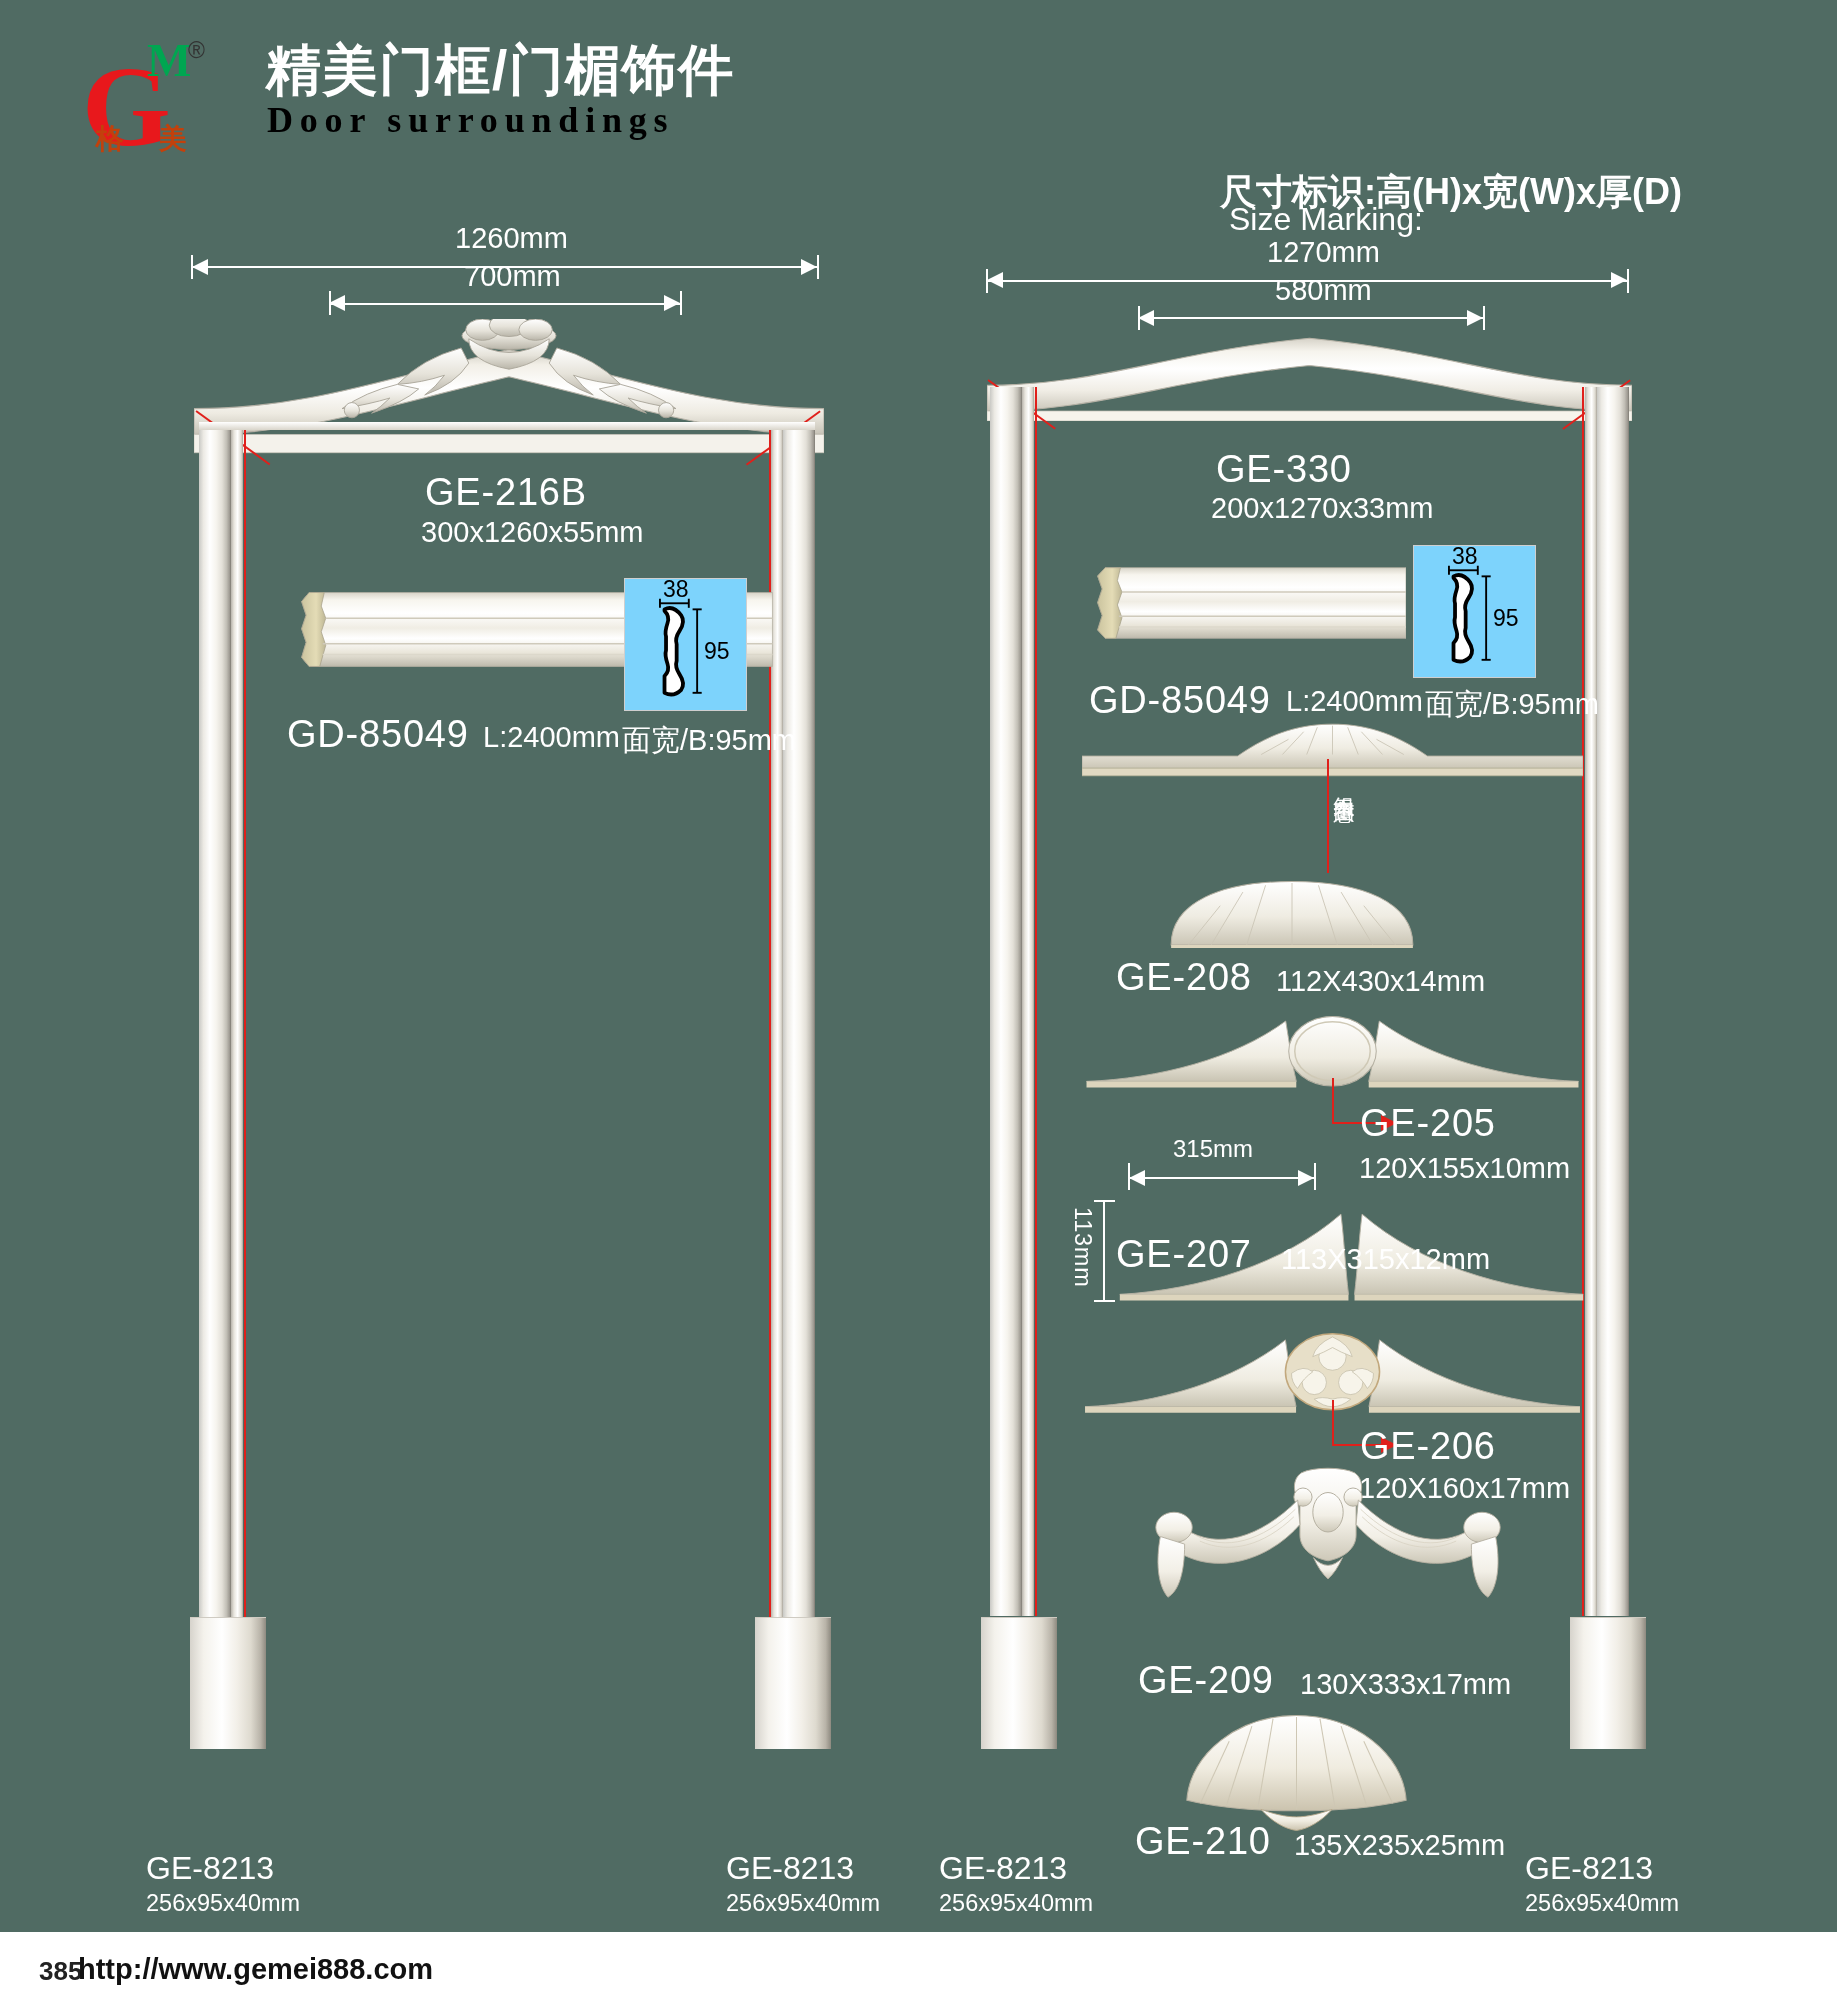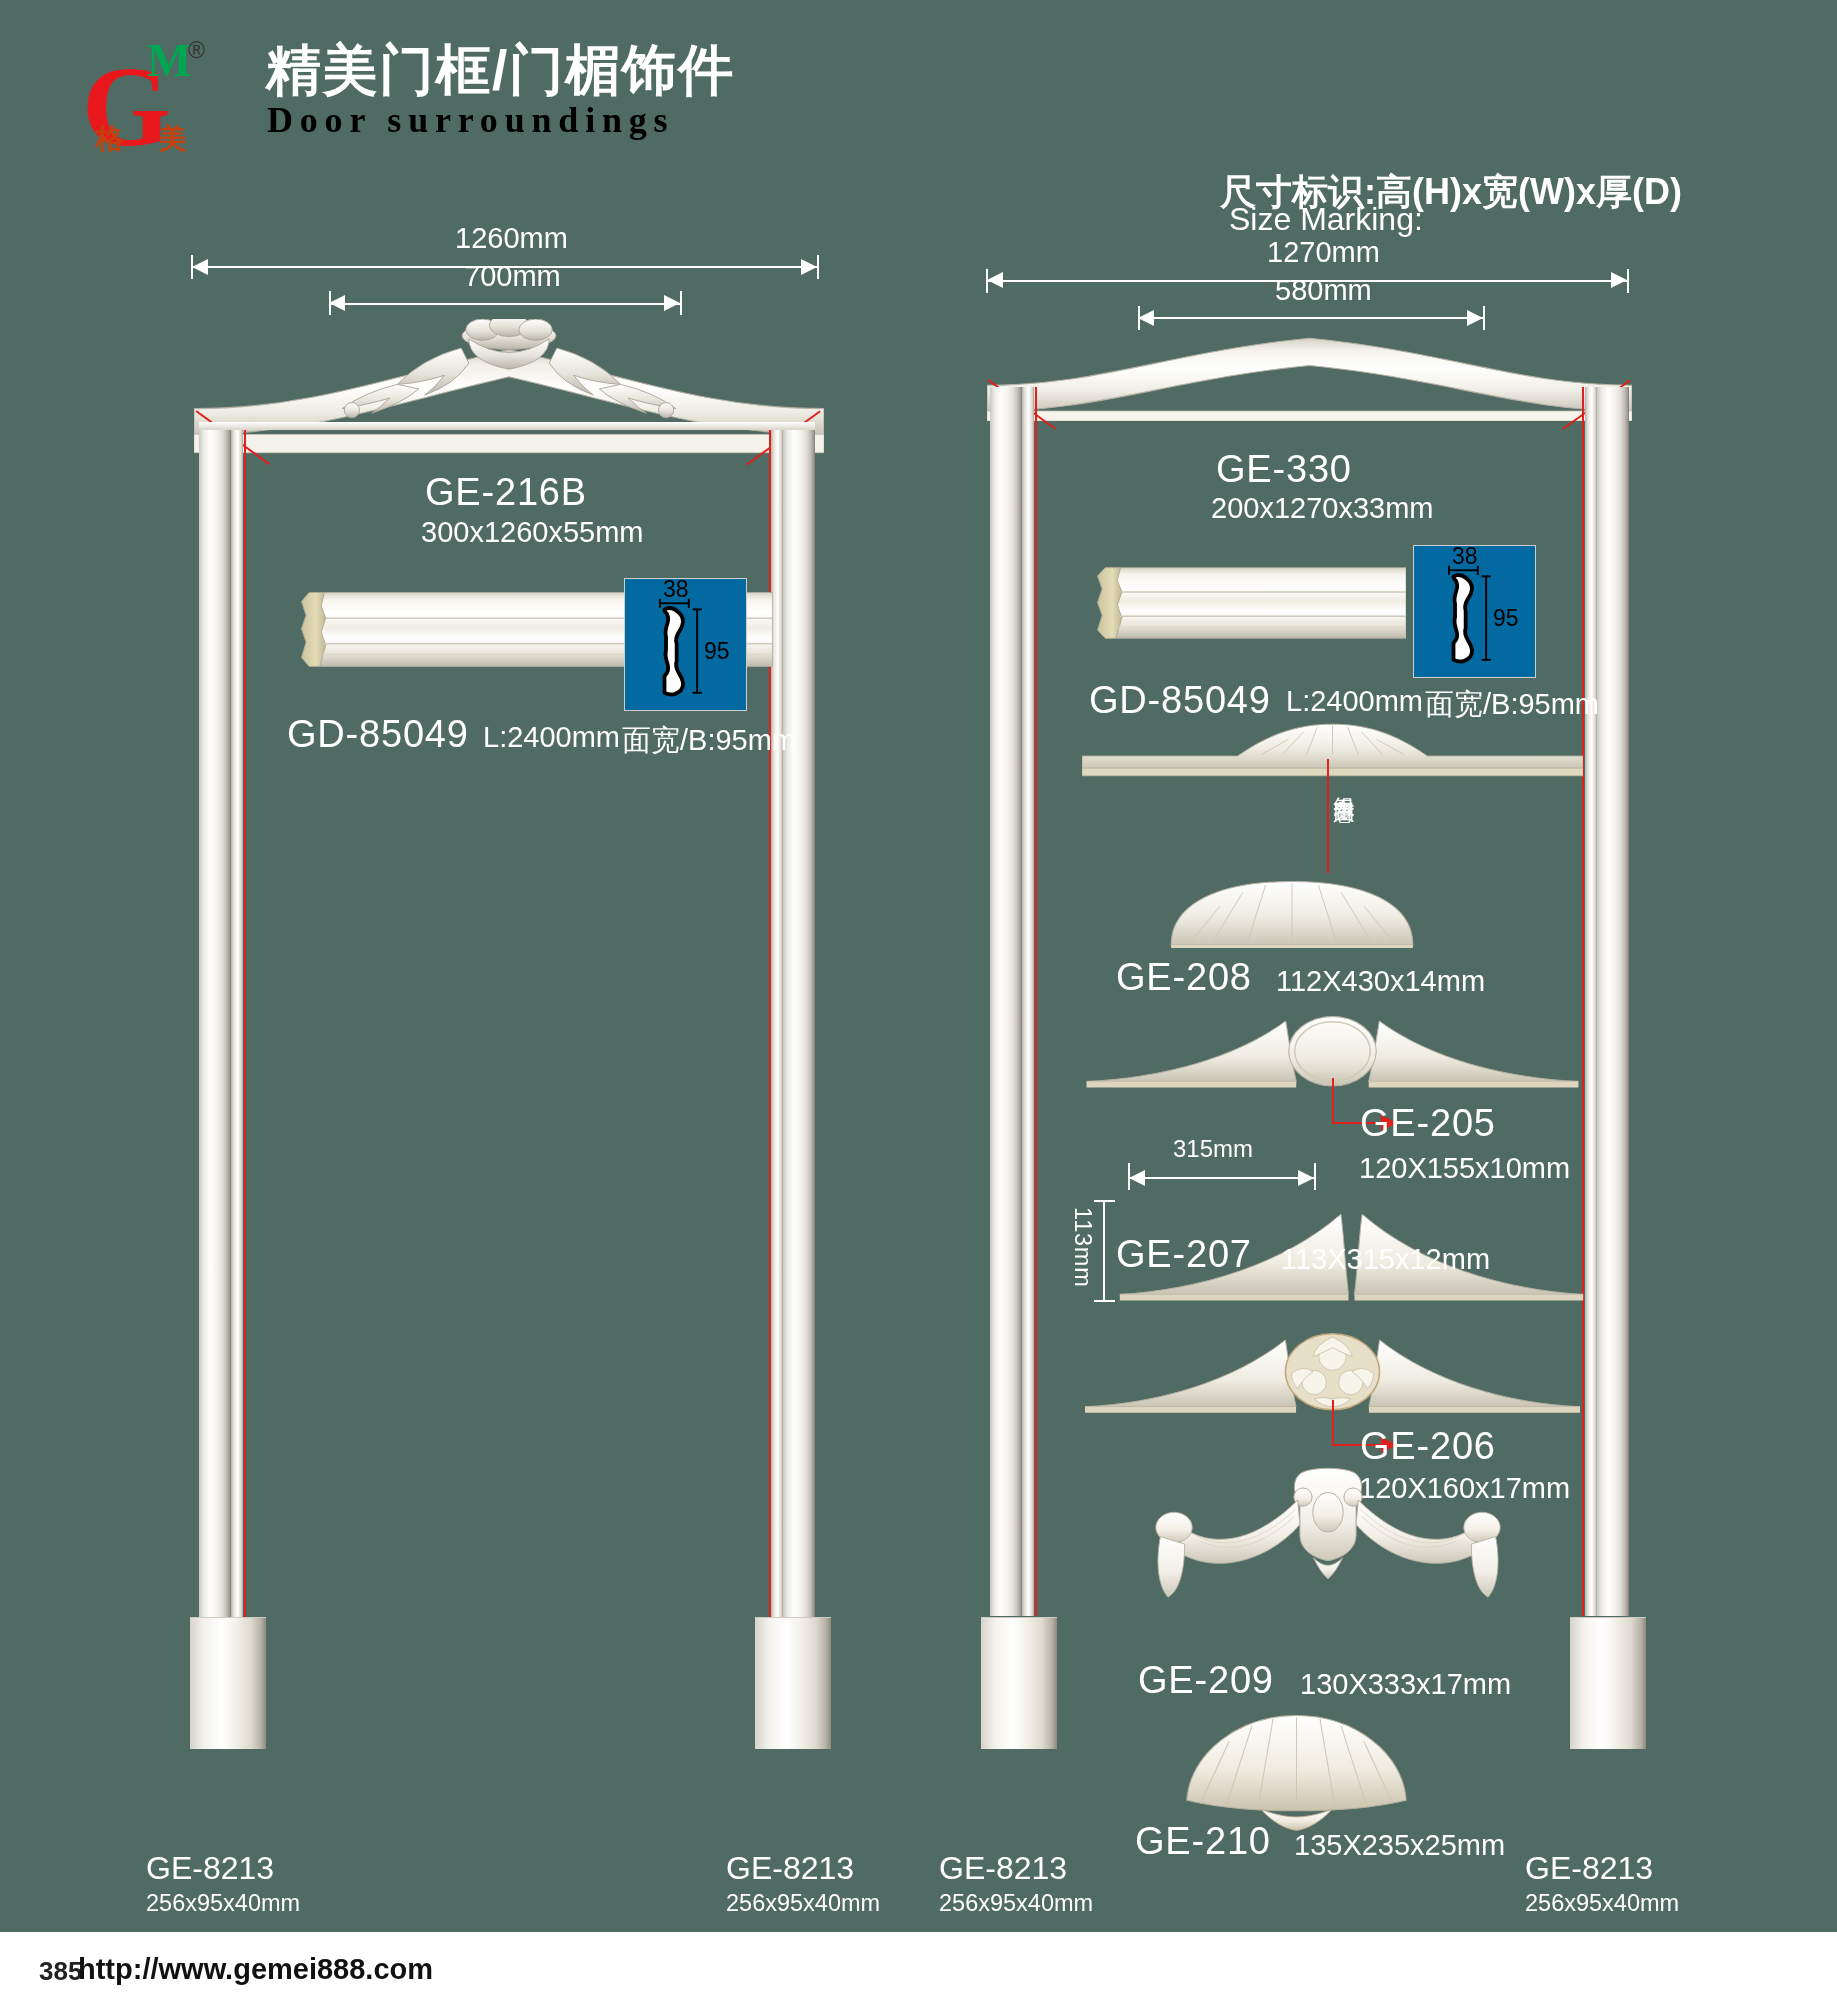--- a/index.html
+++ b/index.html
@@ -145,21 +145,21 @@
   }
   .dims-sm {
     position: absolute;
     font-size: 23.5px;
     color: #ffffff;
     white-space: nowrap;
   }
   
   .profile-box {
     position: absolute;
-    background: #0369a1;
+    background: #7dd3fc;
     border: 0.8px solid #cfcfcf;
   }
   .pnum {
     position: absolute;
     font-size: 23px;
     color: #000000;
     font-family: "Liberation Sans", sans-serif;
   }
   
   .vtext {

